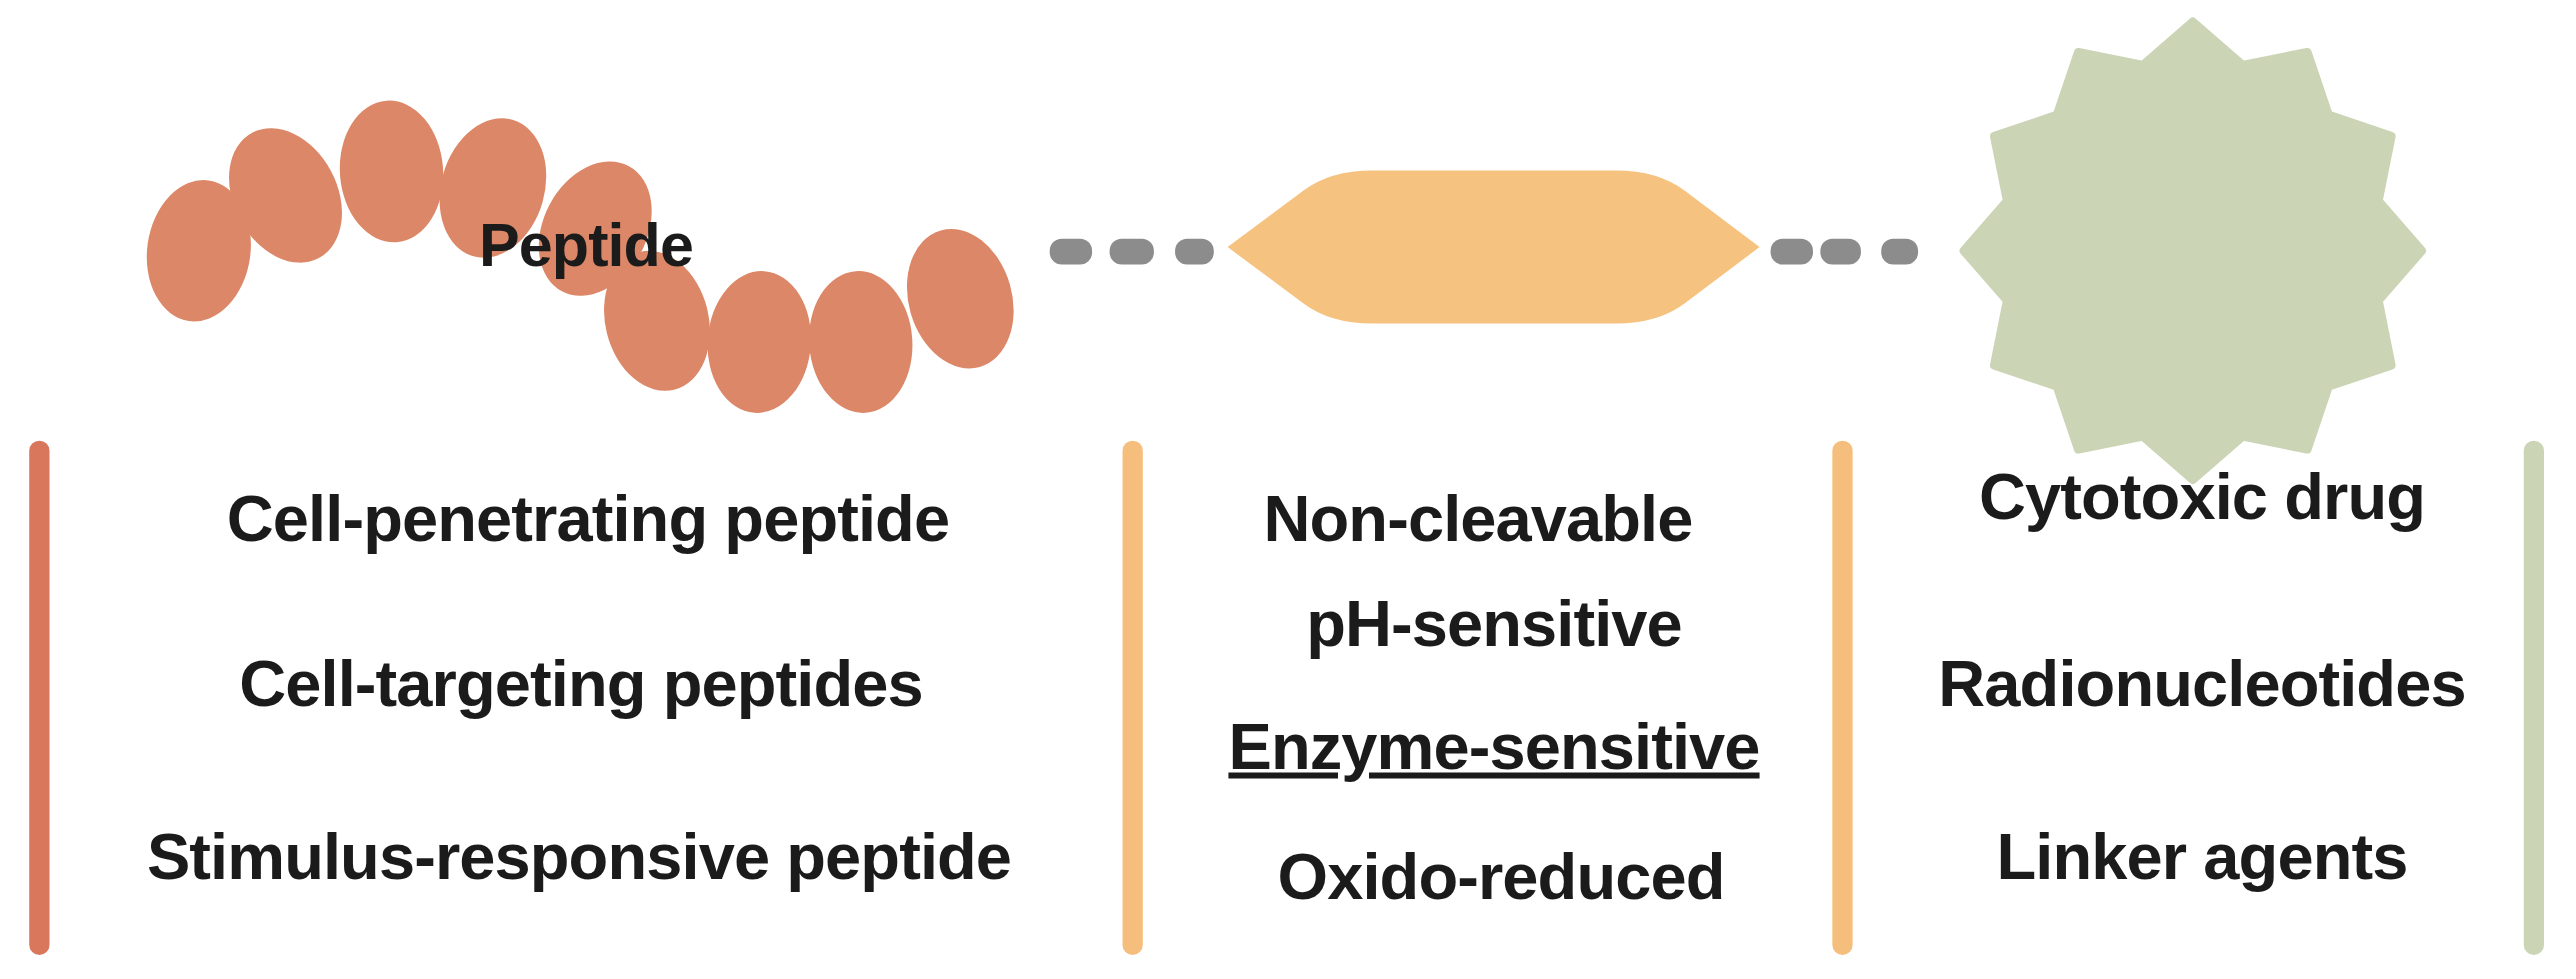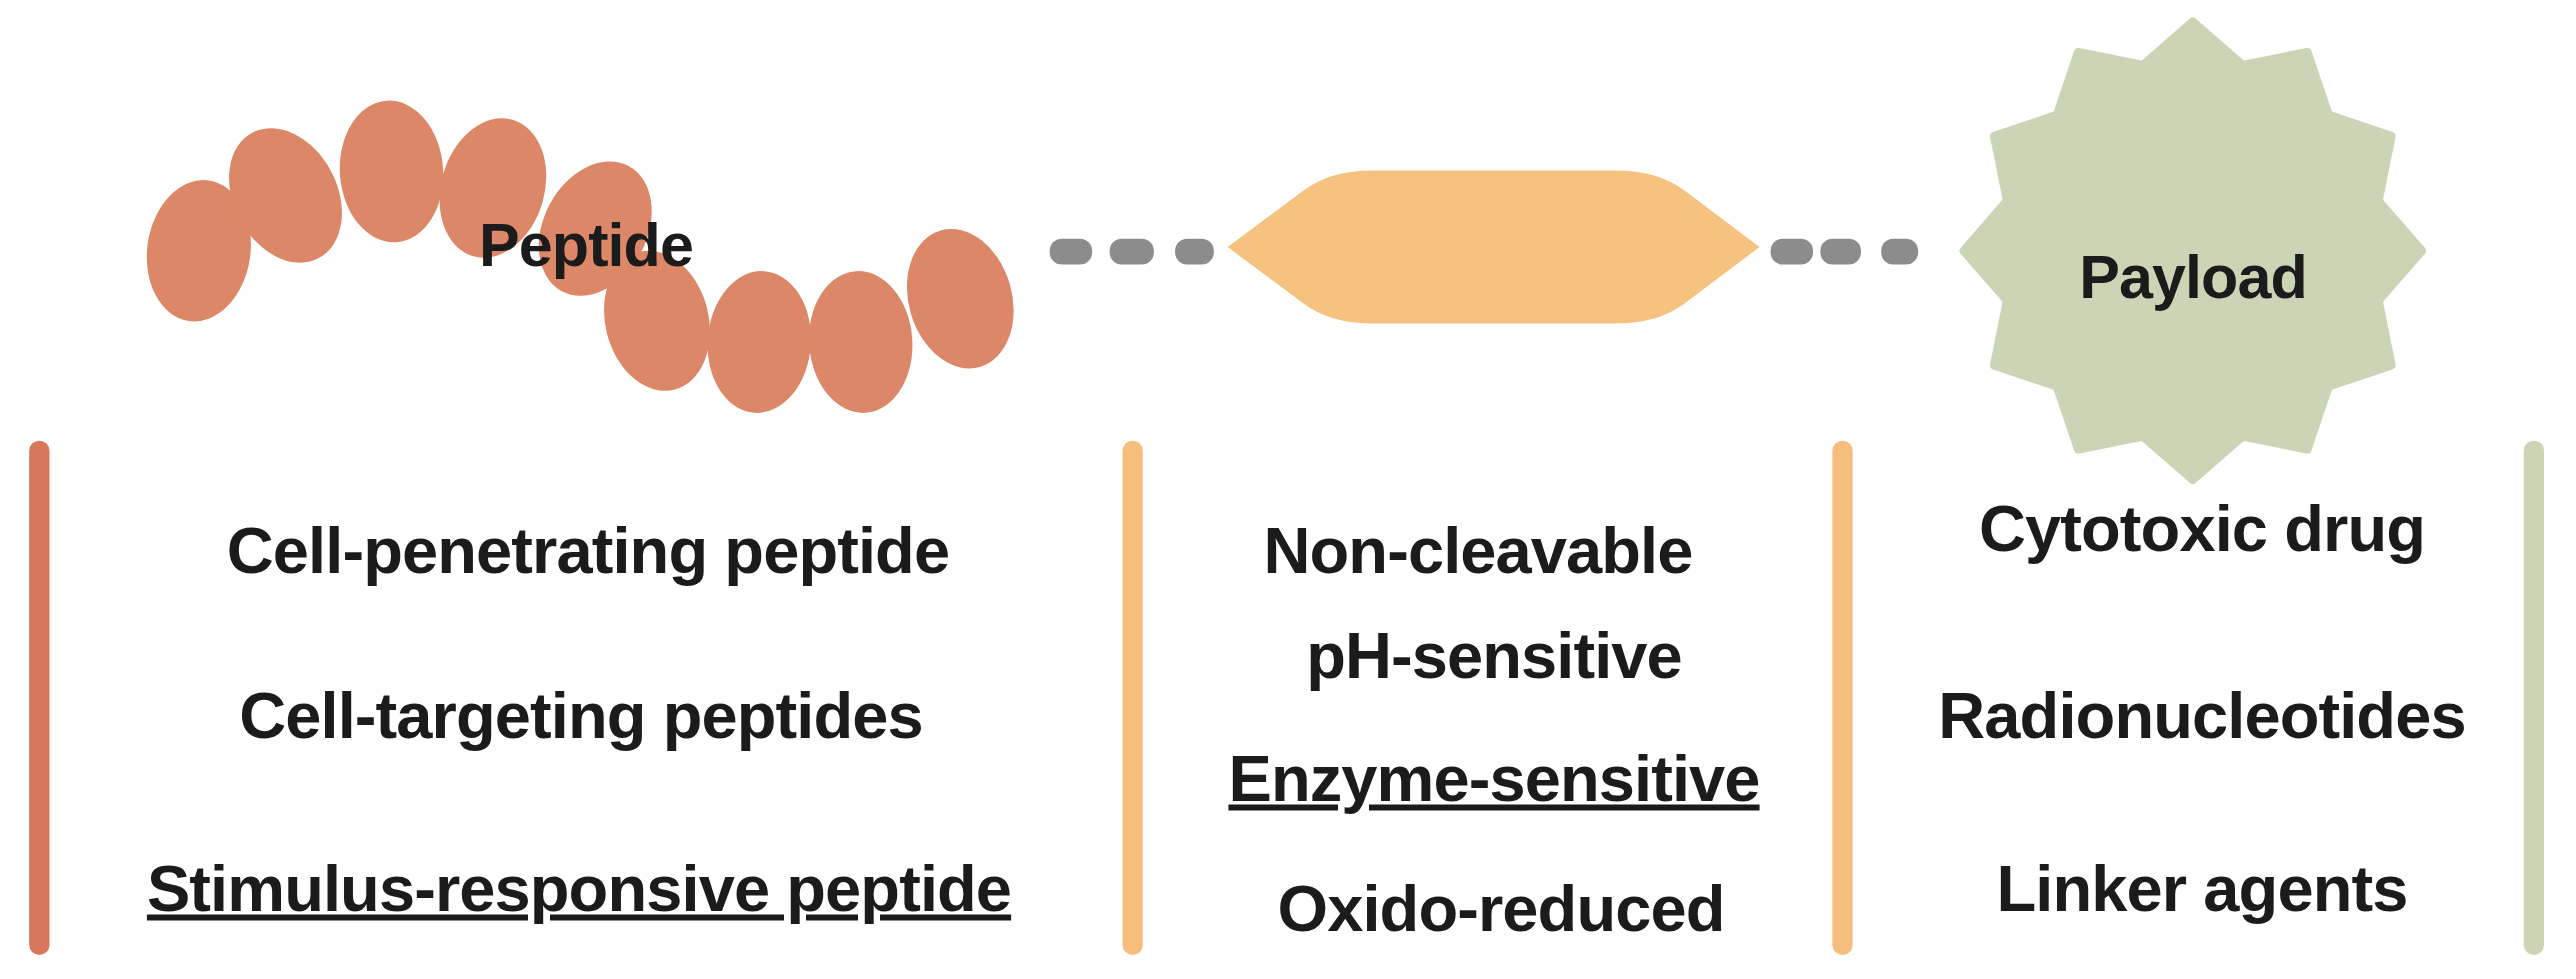--- a/index.html
+++ b/index.html
@@ -26,21 +26,20 @@
     white-space: nowrap;
     color: #1b1b1b;
     font-weight: bold;
     letter-spacing: -0.9px;
   }
   .node-label {
     font-size: 61px;
   }
   .item-label {
     font-size: 65px;
-    margin-top: 32px;
   }
 </style>
 </head>
 <body>
 
 <div id="canvas">
 
   <svg id="shapes" width="2576" height="979" viewBox="0 0 2793 1062">
 
     <g>
@@ -75,26 +74,25 @@
              L 2324 473 L 2254 487 L 2231 419 L 2163 396 L 2177 326 L 2130 272
              L 2177 218 L 2163 148 L 2231 125 L 2254 57 L 2324 71 Z" fill="#CBD5B6" stroke="#CBD5B6" stroke-width="10" stroke-linejoin="round"></path>
 
     <rect x="31" y="478" width="22" height="558" rx="11" fill="#D9775D"></rect>
     <rect x="1217" y="478" width="22" height="558" rx="11" fill="#F6BE7C"></rect>
     <rect x="1987" y="478" width="22" height="558" rx="11" fill="#F6BE7C"></rect>
     <rect x="2737" y="478" width="22" height="558" rx="11" fill="#CBD5B6"></rect>
   </svg>
 
   <div class="label node-label" style="left:586px;  top:245px;">Peptide</div>
-  <div class="label node-label" style="left:2193px; top:277px;">Payload</div>
 
   <div>
     <div class="label item-label" style="left:588px; top:518px;">Cell-penetrating peptide</div>
     <div class="label item-label" style="left:581px; top:683px;">Cell-targeting peptides</div>
-    <div class="label item-label" style="left:579px; top:856px;text-decoration:underline;">Stimulus-responsive peptide</div>
+    <div class="label item-label" style="left:579px; top:856px;">Stimulus-responsive peptide</div>
   </div>
 
   <div>
     <div class="label item-label" style="left:1478px; top:518px;">Non-cleavable</div>
     <div class="label item-label" style="left:1494px; top:623px;">pH-sensitive</div>
     <div class="label item-label" style="left:1494px; top:746px;text-decoration:underline;">Enzyme-sensitive</div>
     <div class="label item-label" style="left:1501px; top:876px;">Oxido-reduced</div>
   </div>
 
   <div>

